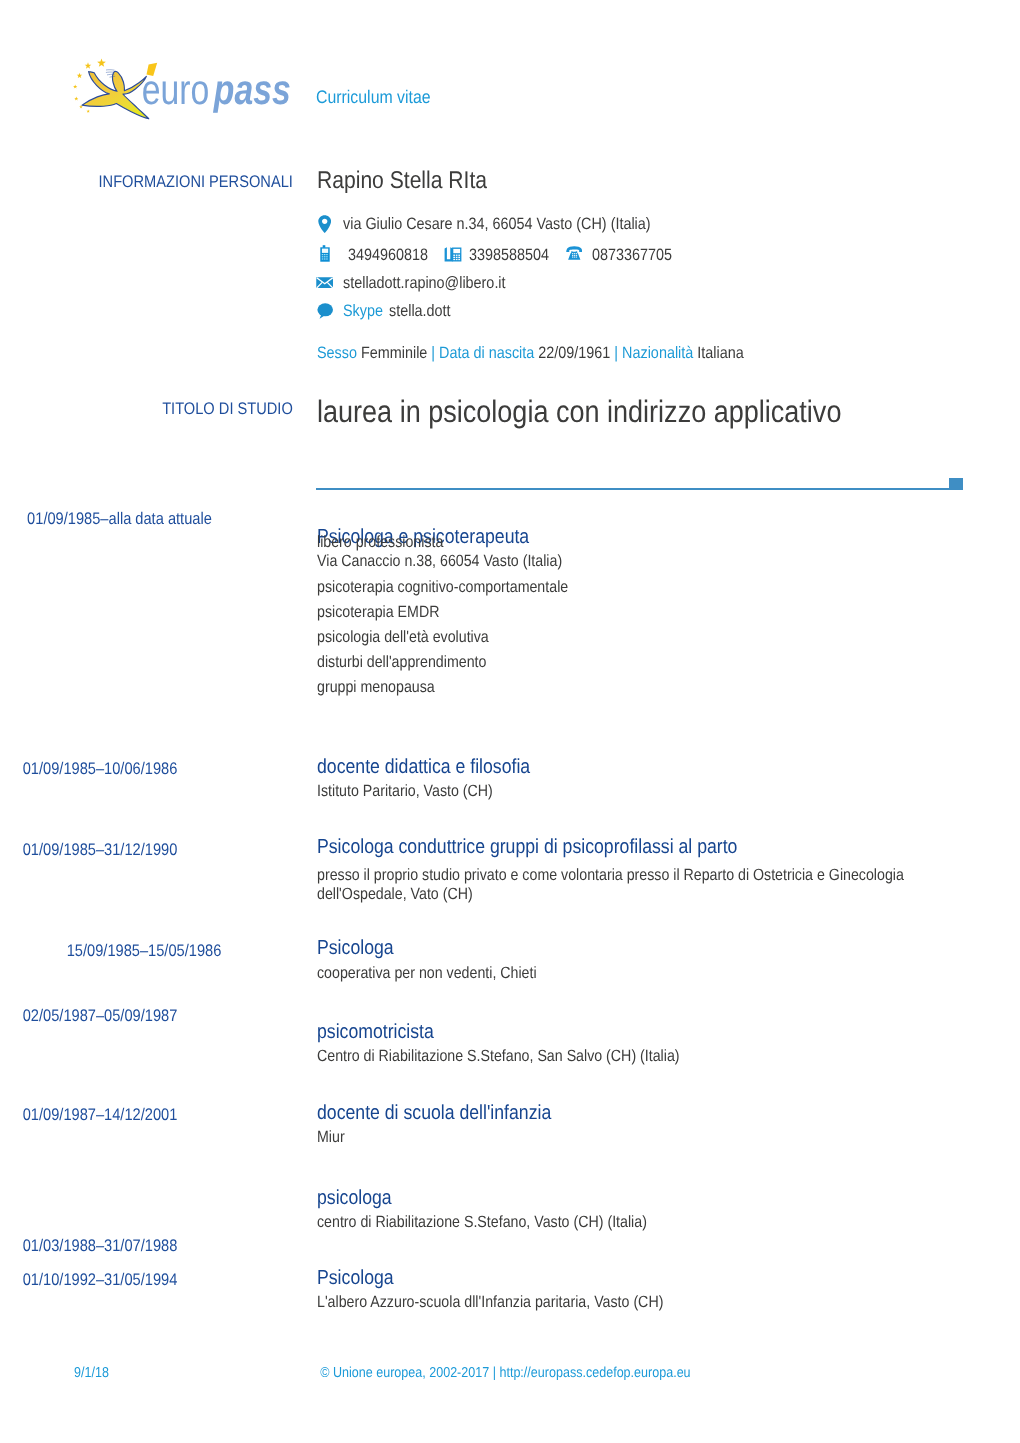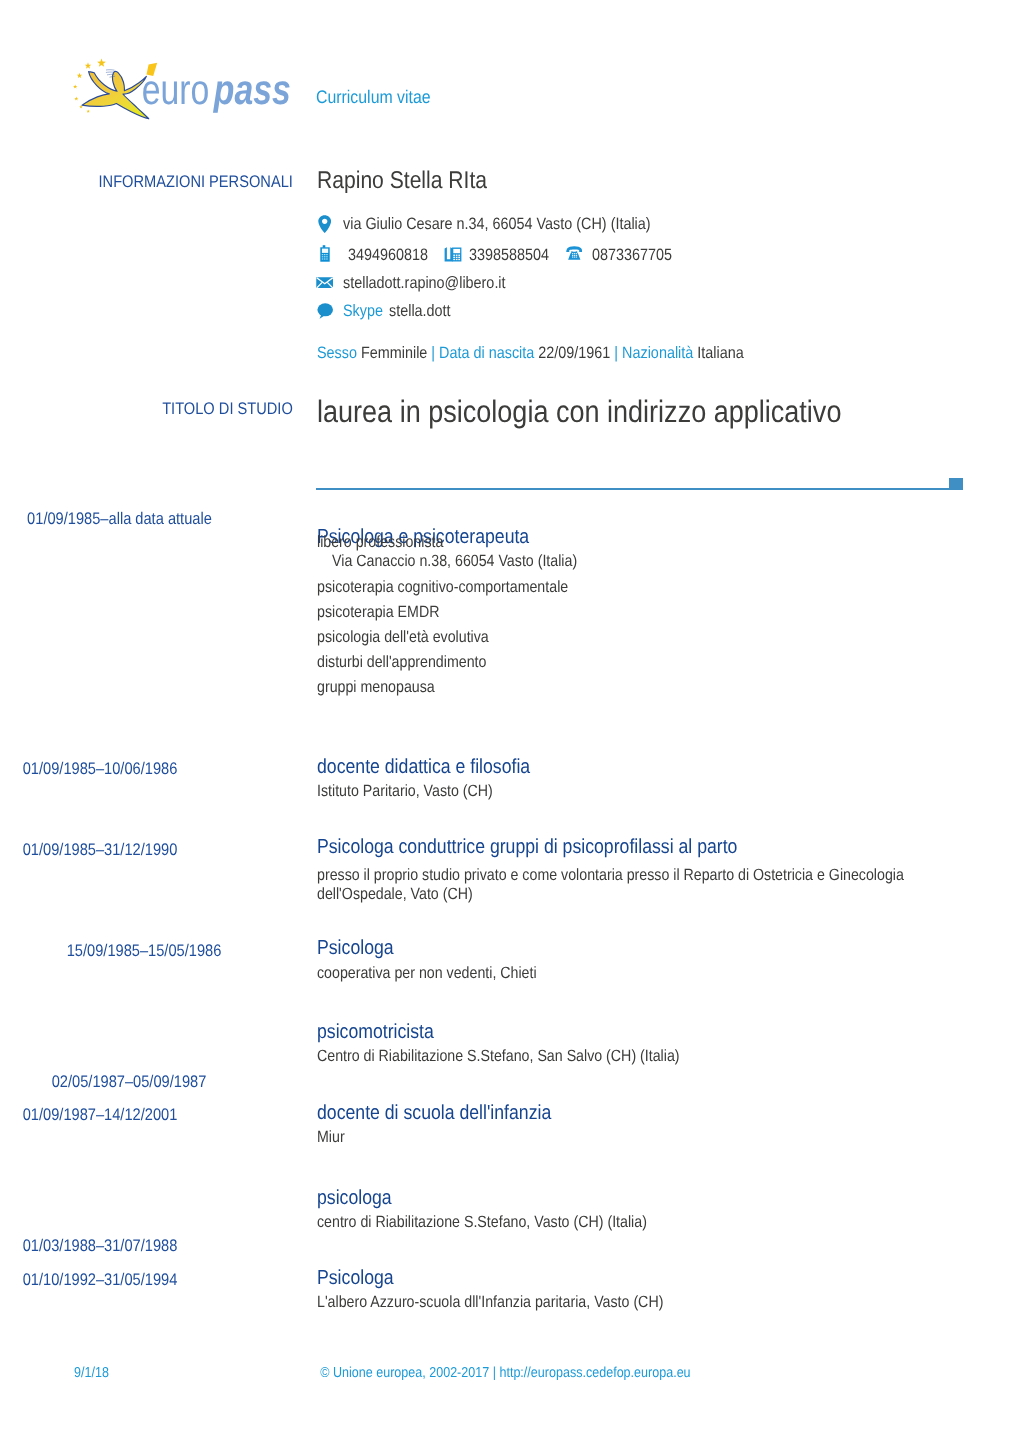--- a/index.html
+++ b/index.html
@@ -231,37 +231,37 @@
   <div class="lab" style="top:400px"><span class="condr">TITOLO DI STUDIO</span></div>
   <div class="studio" style="top:394px"><span class="cond">laurea in psicologia con indirizzo applicativo</span></div>
 
   <div class="rule" style="top:487.8px;width:633px"></div>
   <div class="rule-sq" style="left:949px;top:477.7px"></div>
 
   <div id="exp-list">
       <div class="date" style="top: 508.9px;"><span class="condr">01/09/1985–alla data attuale</span></div>
       <div class="job" style="top: 478px; margin-top: 48px;"><span class="cond">Psicologa e psicoterapeuta</span></div>
       <div class="jsub" style="top: 532.9px;"><span class="cond">libero professionista</span></div>
-      <div class="jsub" style="top: 552px; margin-left: 15px;"><span class="cond">Via Canaccio n.38, 66054 Vasto (Italia)</span></div>
+      <div class="jsub" style="top: 552px;"><span class="cond">Via Canaccio n.38, 66054 Vasto (Italia)</span></div>
       <div class="jsub" style="top: 577.7px;"><span class="cond">psicoterapia cognitivo-comportamentale</span></div>
       <div class="jsub" style="top: 602.85px;"><span class="cond">psicoterapia EMDR</span></div>
       <div class="jsub" style="top: 628px;"><span class="cond">psicologia dell'età evolutiva</span></div>
       <div class="jsub" style="top: 653.15px;"><span class="cond">disturbi dell'apprendimento</span></div>
       <div class="jsub" style="top: 678.3px;"><span class="cond">gruppi menopausa</span></div>
       <div class="date" style="top: 758.5px;"><span class="condr">01/09/1985–10/06/1986</span></div>
       <div class="job" style="top: 755.5px;"><span class="cond">docente didattica e filosofia</span></div>
       <div class="jsub" style="top: 781.9px;"><span class="cond">Istituto Paritario, Vasto (CH)</span></div>
       <div class="date" style="top: 839.5px;"><span class="condr">01/09/1985–31/12/1990</span></div>
       <div class="job" style="top: 836.2px;"><span class="cond">Psicologa conduttrice gruppi di psicoprofilassi al parto</span></div>
       <div class="jsub" style="top: 866px;"><span class="cond">presso il proprio studio privato e come volontaria presso il Reparto di Ostetricia e Ginecologia</span></div>
       <div class="jsub" style="top: 885.1px;"><span class="cond">dell'Ospedale, Vato (CH)</span></div>
       <div class="date" style="top: 940.5px; padding-left: 44px;"><span class="condr">15/09/1985–15/05/1986</span></div>
       <div class="job" style="top: 937.3px;"><span class="cond">Psicologa</span></div>
       <div class="jsub" style="top: 964.2px;"><span class="cond">cooperativa per non vedenti, Chieti</span></div>
-      <div class="date" style="top: 1072px; padding-left: 29px;"><span class="condr">02/05/1987–05/09/1987</span></div>
+      <div class="date" style="top: 1006px;"><span class="condr">02/05/1987–05/09/1987</span></div>
       <div class="job" style="top: 1020.5px;"><span class="cond">psicomotricista</span></div>
       <div class="jsub" style="top: 1046.9px;"><span class="cond">Centro di Riabilitazione S.Stefano, San Salvo (CH) (Italia)</span></div>
       <div class="date" style="top: 1105px;"><span class="condr">01/09/1987–14/12/2001</span></div>
       <div class="job" style="top: 1101.7px;"><span class="cond">docente di scuola dell'infanzia</span></div>
       <div class="jsub" style="top: 1128.1px;"><span class="cond">Miur</span></div>
       <div class="date" style="top: 1236px;"><span class="condr">01/03/1988–31/07/1988</span></div>
       <div class="job" style="top: 1186.7px;"><span class="cond">psicologa</span></div>
       <div class="jsub" style="top: 1213.1px;"><span class="cond">centro di Riabilitazione S.Stefano, Vasto (CH) (Italia)</span></div>
       <div class="date" style="top: 1269.5px;"><span class="condr">01/10/1992–31/05/1994</span></div>
       <div class="job" style="top: 1266.7px;"><span class="cond">Psicologa</span></div>

